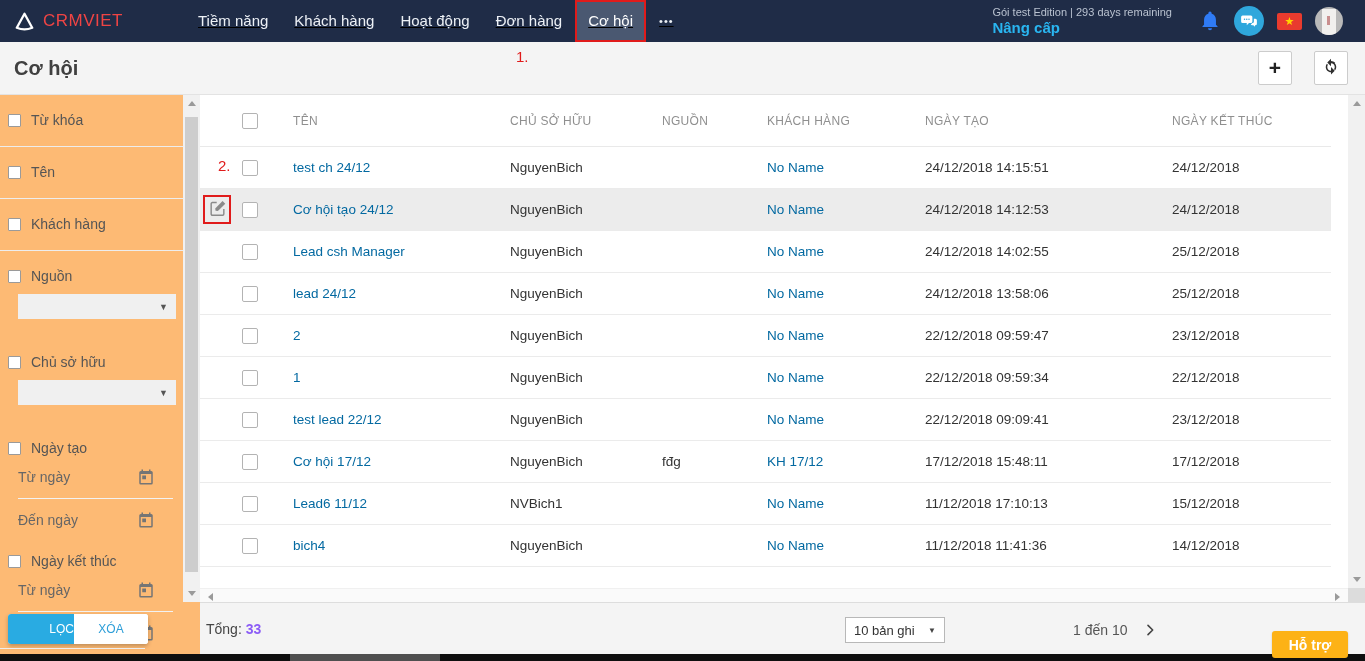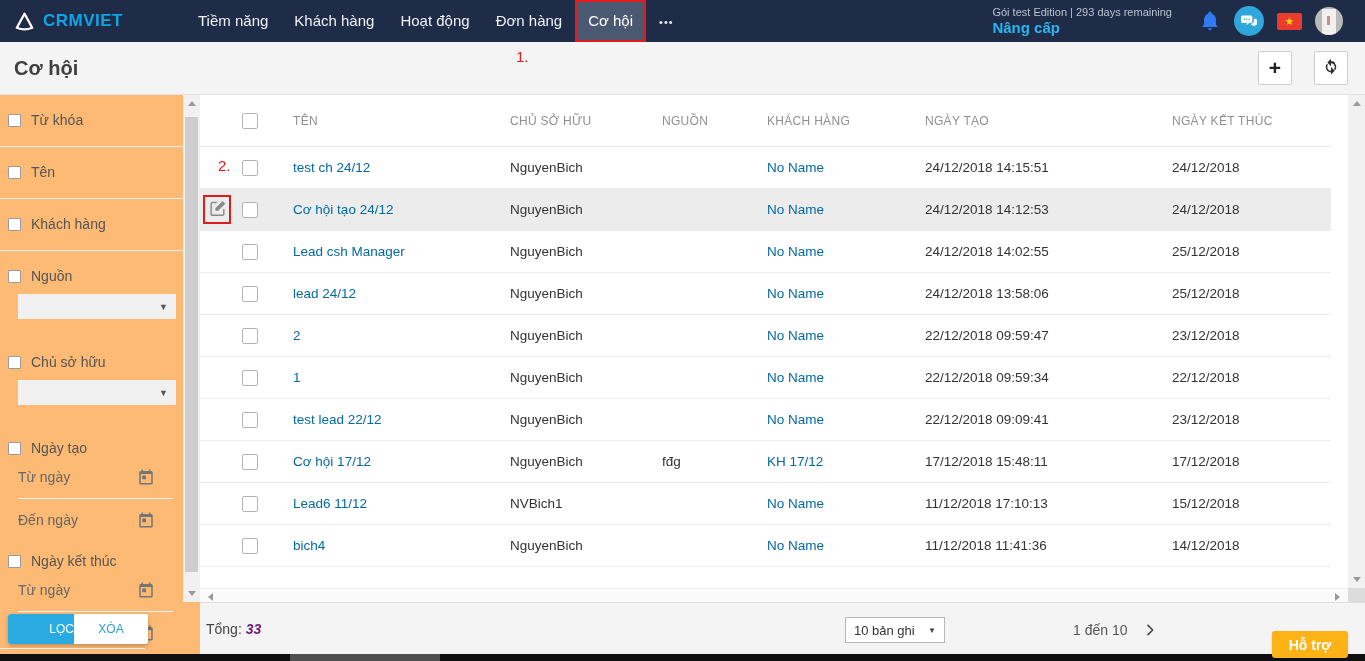--- a/index.html
+++ b/index.html
@@ -3,22 +3,22 @@
 <meta charset="utf-8">
 <style>
   * { margin:0; padding:0; box-sizing:border-box; }
   html,body { width:1365px; height:661px; overflow:hidden; font-family:"Liberation Sans","DejaVu Sans",sans-serif; background:#f4f4f4; }
   .stage { position:relative; width:1365px; height:661px; background:#f4f4f4; overflow:hidden; }
 
   
   .navbar { position:absolute; top:0; left:0; width:1365px; height:42px; background:#1f2c47; display:flex; align-items:center; z-index:30; }
   .brand { display:flex; align-items:center; gap:8px; padding-left:14px; cursor:pointer; }
   .brand svg { display:block; }
-  .brand-text { color:#0ea5e9; font-weight:bold; font-size:17px; letter-spacing:.5px; }
-  .nav-menu { display:flex; align-items:flex-start; height:42px; margin-left:62px; }
+  .brand-text { color:#ef4444; font-weight:normal; font-size:17px; letter-spacing:.5px; }
+  .nav-menu { display:flex; align-items:flex-end; height:42px; margin-left:62px;text-decoration:underline; }
   .nav-item { color:#edf1f6; font-size:15px; line-height:42px; padding:0 13px; text-decoration:none; cursor:pointer; white-space:nowrap; }
   .nav-item.active { background:#4a5871; color:#fff; outline:2px solid #e01b1b; outline-offset:-2px; }
   .nav-item.more { font-size:11px; letter-spacing:1px; padding-top:1px; }
   .nav-right { margin-left:auto; display:flex; align-items:center; gap:13px; padding-right:22px; }
   .plan { display:flex; flex-direction:column; align-items:flex-start; margin-right:14px; }
   .plan-info { color:#b9c2d0; font-size:11px; line-height:13px; }
   .upgrade { color:#29b5f0; font-size:15px; font-weight:bold; line-height:18px; text-decoration:none; cursor:pointer; }
   .icon-btn { display:inline-flex; align-items:center; justify-content:center; cursor:pointer; }
   .chat-circle { width:30px; height:30px; border-radius:50%; background:#2fa7dc; }
   .flag { width:25px; height:17px; border-radius:2px; background:#e93b2e; display:flex; align-items:center; justify-content:center; color:#ffd500; font-size:11px; line-height:11px; cursor:pointer; }
@@ -74,21 +74,21 @@
   .cb-cell, .icon-cell { display:flex; align-items:center; }
   .edit-annotation { margin-left:3px; width:28px; height:29px; border:2px solid #e01b1b; display:flex; align-items:center; justify-content:center; background:transparent; }
   .ann-step2 { position:absolute; left:18px; top:62px; color:#e01b1b; font-size:15px; z-index:6; }
   .v-scrollbar { position:absolute; right:0; top:0; width:17px; height:493px; background:#f1f1f1; }
   .v-corner { position:absolute; right:0; top:493px; width:17px; height:14px; background:#dcdcdc; }
   .h-scrollbar { position:absolute; left:0; top:493px; width:1148px; height:14px; background:#fafafa; border-top:1px solid #f0f0f0; }
 
   
   .table-footer { position:absolute; left:0; top:507px; right:0; height:52px; background:#f4f4f4; border-top:1px solid #ddd; }
   .total { position:absolute; left:6px; top:18px; font-size:14px; color:#444; }
-  .total b { color:#701a75;font-style:italic; }
+  .total b { color:#8b5cf6; }
   .page-size { position:absolute; left:645px; top:14px; width:100px; height:26px; background:#fff; border:1px solid #b8b8b8; display:flex; align-items:center; justify-content:space-between; padding:0 8px; cursor:pointer; }
   .page-size-label { font-size:13px; color:#333; }
   .page-size .caret { font-size:8px; color:#444; }
   .pagination { position:absolute; left:825px; top:14px; display:flex; align-items:center; gap:14px; height:26px;margin-left:48px; }
   .range-label { font-size:14px; color:#555; }
   .next-btn { cursor:pointer; display:inline-flex; }
   .support-btn { position:absolute; right:17px; bottom:3px; width:76px; height:27px; background:#fdb216; color:#fff; font-size:14px; font-weight:bold; border:none; border-radius:3px; cursor:pointer; box-shadow:0 1px 2px rgba(0,0,0,.2); z-index:40; }
 
   
   .bottom-bar { position:absolute; left:0; bottom:0; width:1365px; height:7px; background:#0f0f0f; z-index:35; }

